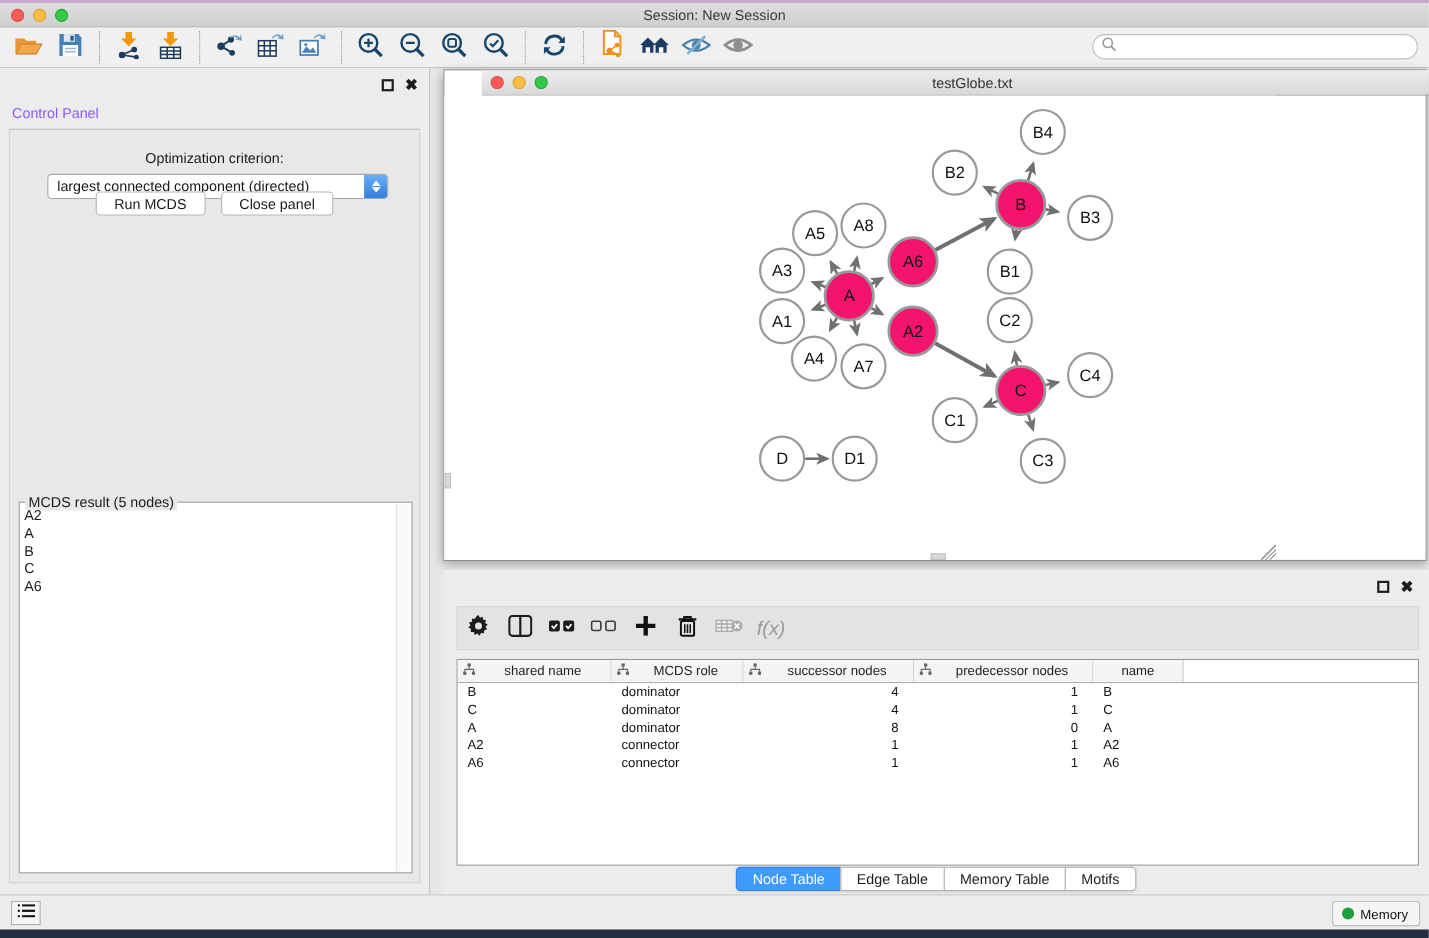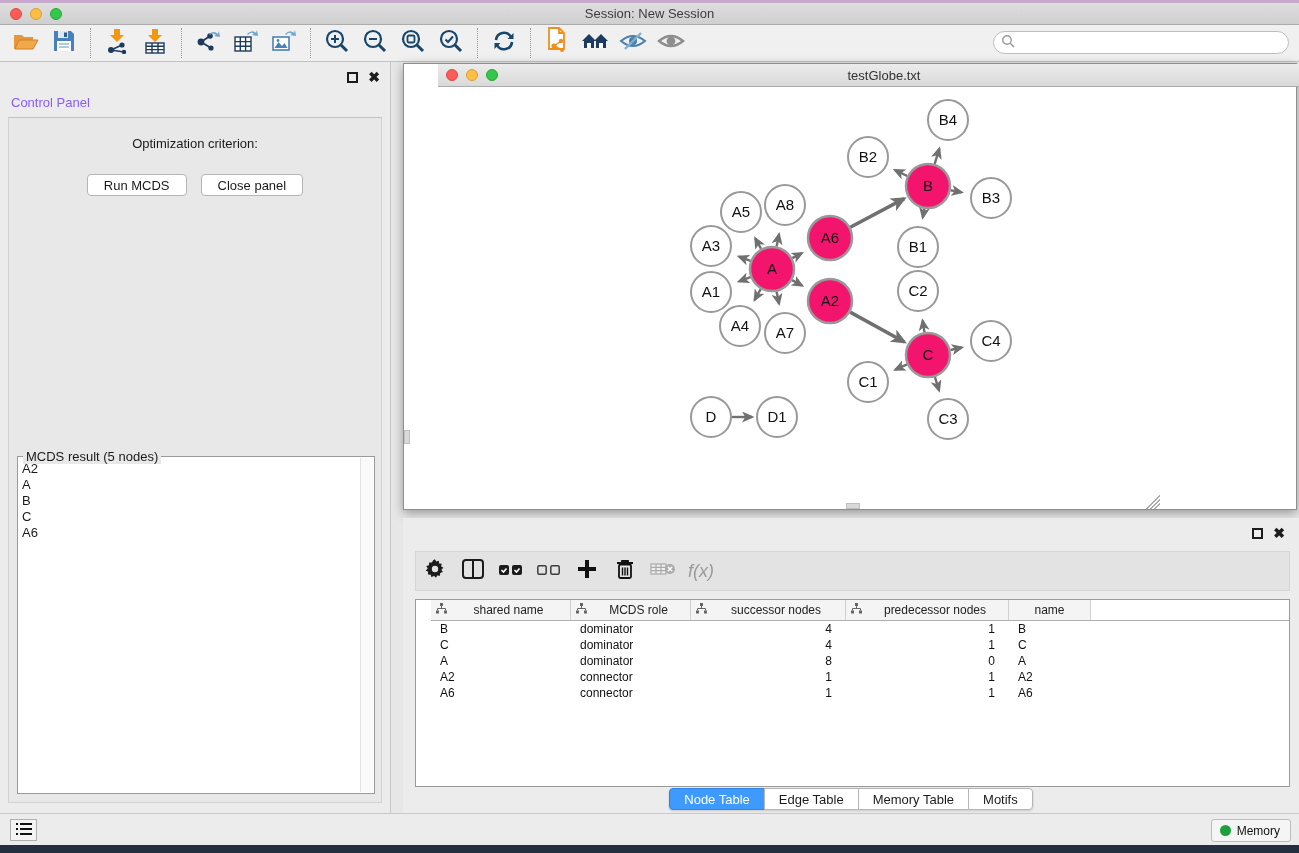--- a/index.html
+++ b/index.html
@@ -83,21 +83,21 @@
   .resize-grip { position:absolute; right:0; bottom:0; width:14px; height:14px;
     background:
       linear-gradient(135deg, transparent 48%, #aaa 48%, #aaa 55%, transparent 55%),
       linear-gradient(135deg, transparent 62%, #aaa 62%, #aaa 69%, transparent 69%),
       linear-gradient(135deg, transparent 76%, #aaa 76%, #aaa 83%, transparent 83%); }
   .table-panel-full { position:absolute; left:392px; top:62px; width:907px; height:751px; pointer-events:none; }
   .tp-region { position:absolute; left:11px; top:456px; width:896px; height:295px; background:#ececec; pointer-events:auto; }
   .tp-toolbar { position:absolute; left:12px; top:33px; width:875px; height:40px; background:#e3e3e3; border:1px solid #d6d6d6;
     display:flex; align-items:center; gap:0; }
   .tp-btn { width:38px; height:32px; display:flex; align-items:center; justify-content:center; }
-  .tp-table { position:absolute; left:12px; top:81px; width:875px; height:188px; background:#fff; border:1px solid #9a9a9a; overflow:hidden;padding-left:15px; }
+  .tp-table { position:absolute; left:12px; top:81px; width:875px; height:188px; background:#fff; border:1px solid #9a9a9a; overflow:hidden; }
   .thead { display:flex; height:21px; border-bottom:1px solid #afafaf; }
   .th { background:#f4f4f4; border-right:1px solid #d0d0d0; display:flex; align-items:center; font-size:12px; color:#222; position:relative; }
   .th .th-label { flex:1; text-align:center; padding:0 4px; }
   .th .colicon { margin-left:5px; flex:0 0 auto; }
   .tr { display:flex; height:16px; align-items:center; }
   .td { font-size:12px; color:#111; overflow:hidden; white-space:nowrap; }
   .tp-tabs { position:absolute; left:0; bottom:3px; width:100%; display:flex; justify-content:center;
     filter:drop-shadow(0 1px 1px rgba(0,0,0,.15)); }
 
   
@@ -297,20 +297,27 @@
   </div>
 
   <div class="control-panel">
     <div class="panel-title">Control Panel</div>
     <div class="panel-ctl cp-ctl">
       <div class="float-box"></div>
       <div class="close-x">✖</div>
     </div>
     <div class="cp-content">
       <div class="opt-label">Optimization criterion:</div>
+      <div class="dropdown">
+        <span class="val">largest connected component (directed)</span>
+        <span class="stepper">
+            <span class="chev up"></span>
+            <span class="chev down"></span>
+          </span>
+      </div>
       <div class="btn-row">
         <div class="pbtn">Run MCDS</div>
         <div class="pbtn">Close panel</div>
       </div>
       <div class="result-box">
         <div class="result-legend">MCDS result (5 nodes)</div>
         <div class="result-list" id="result-list">
             <div class="result-item">A2</div>
             <div class="result-item">A</div>
             <div class="result-item">B</div>

